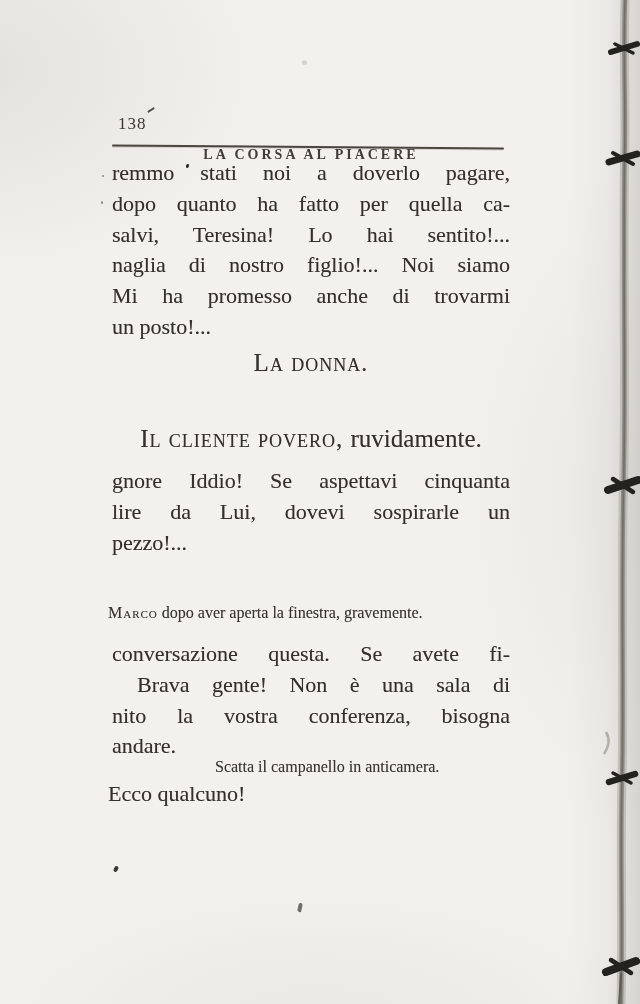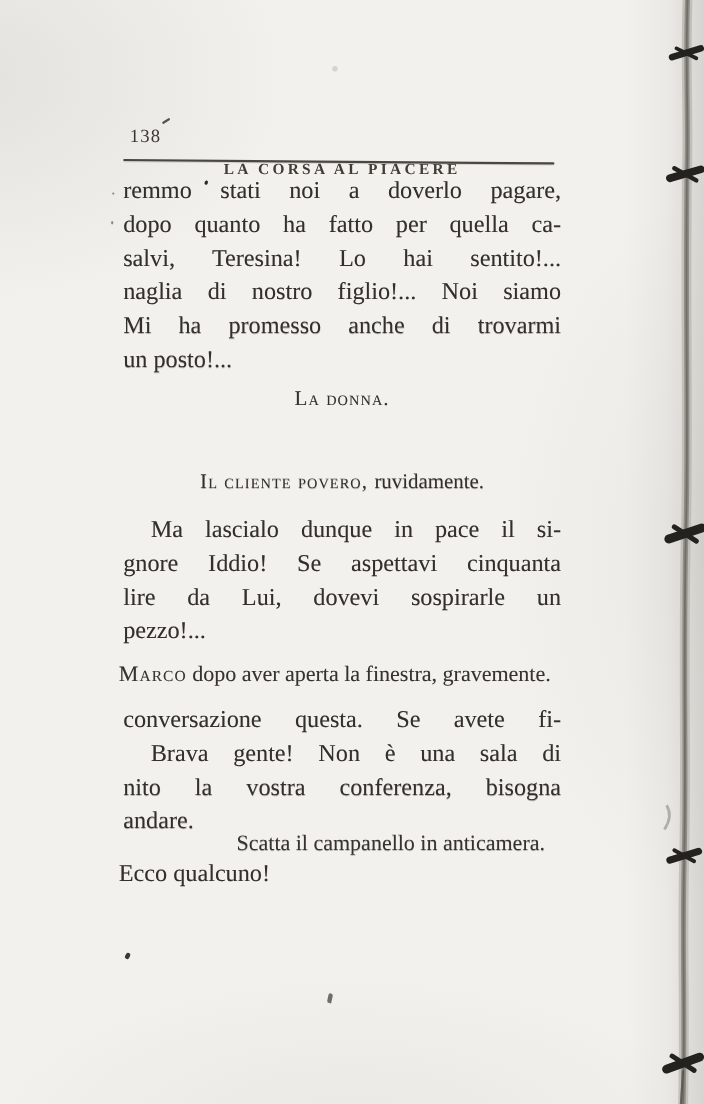--- a/index.html
+++ b/index.html
@@ -19,24 +19,24 @@
     font-size:14px;font-weight:700;letter-spacing:3px;color:#403d37;margin-top:28px;}
   .hdr-rule{position:absolute;left:112px;top:146px;width:392px;height:2px;background:#4a4740;
     transform:rotate(0.45deg);border-radius:1px;box-shadow:0 1px 0 rgba(74,71,64,0.18);}
 
   .col{position:absolute;left:112px;width:398px;font-size:22px;line-height:30.8px;
     text-shadow:0.2px 0.2px 0 rgba(40,38,34,0.30);}
   .jl{text-align:justify;text-align-last:justify;}
   .ll{text-align:left;text-align-last:left;}
   .ind{padding-left:25px;}
 
-  .speaker{position:absolute;left:112px;width:398px;text-align:center;font-size:19px;
+  .speaker{position:absolute;left:112px;width:398px;text-align:center;font-size:25px;
     line-height:24px;text-shadow:0.2px 0.2px 0 rgba(40,38,34,0.30);}
   .sc{font-variant:small-caps;letter-spacing:1px;}
-  .stage{position:absolute;font-size:20px;line-height:24px;color:#36332d;
+  .stage{position:absolute;font-size:16px;line-height:24px;color:#36332d;
     text-shadow:0.2px 0.2px 0 rgba(40,38,34,0.28);}
 
   .speck{position:absolute;border-radius:50%;}
   .binding{position:absolute;left:596px;top:0;width:44px;height:1004px;}
 </style>
 </head>
 <body>
 
 <div class="page">
 
@@ -56,21 +56,20 @@
   <div class="speaker" style="top:351px;">
     <span class="sc">La donna.</span>
   </div>
 
 
   <div class="speaker" style="top:427px;">
     <span class="sc">Il cliente povero, </span><span>ruvidamente.</span>
   </div>
 
   <div class="col" style="top:466px;">
-    <div class="jl ind">Ma lascialo dunque in pace il si-</div>
     <div class="jl">gnore Iddio! Se aspettavi cinquanta</div>
     <div class="jl">lire da Lui, dovevi sospirarle un</div>
     <div class="ll">pezzo!...</div>
   </div>
 
   <div class="stage" style="top:601px;left:108px;width:404px;">
     <span class="sc">Marco</span><span> dopo aver aperta la finestra, gravemente.</span>
   </div>
 
   <div class="col" style="top:639px;">

